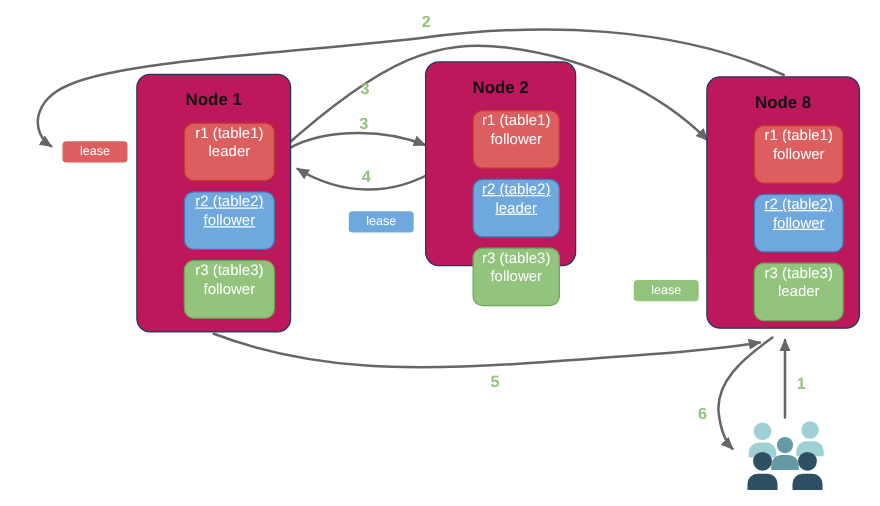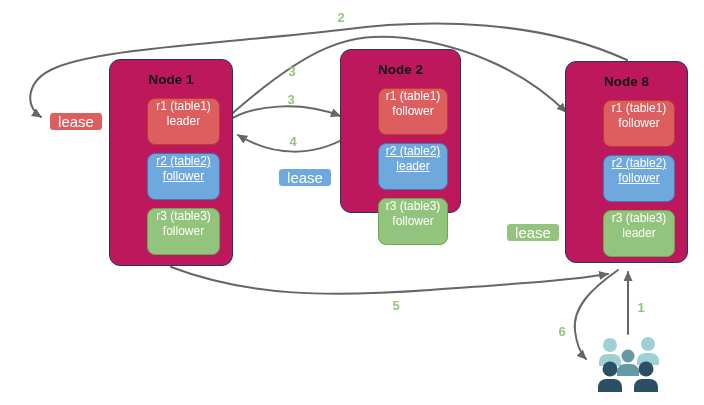--- a/index.html
+++ b/index.html
@@ -24,21 +24,21 @@
     text-align:center;
     margin-left:27px;
   }
   .pos-r1 { top:38px; } .pos-r2 { top:93px;text-decoration:underline; } .pos-r3 { top:148px; }
   .c-red   { background:#dd5e5e; border-color:#c0392b; }
   .c-blue  { background:#6fa8dc; border-color:#3c78b4; }
   .c-green { background:#93c47d; border-color:#6aa84f; }
 
   .lease {
     position:absolute; width:54px; height:19px; box-sizing:border-box;
-    border-radius:4px; border:1px solid; color:#ffffff; font-size:15px;
+    border-radius:4px; border:1px solid; color:#ffffff; font-size:10px;
     display:flex; align-items:center; justify-content:center;
   }
   .step {
     position:absolute; transform:translate(-50%,-50%);
     color:#93c47d; font-size:13px; font-weight:700;
   }
 </style>
 </head>
 <body>
 

